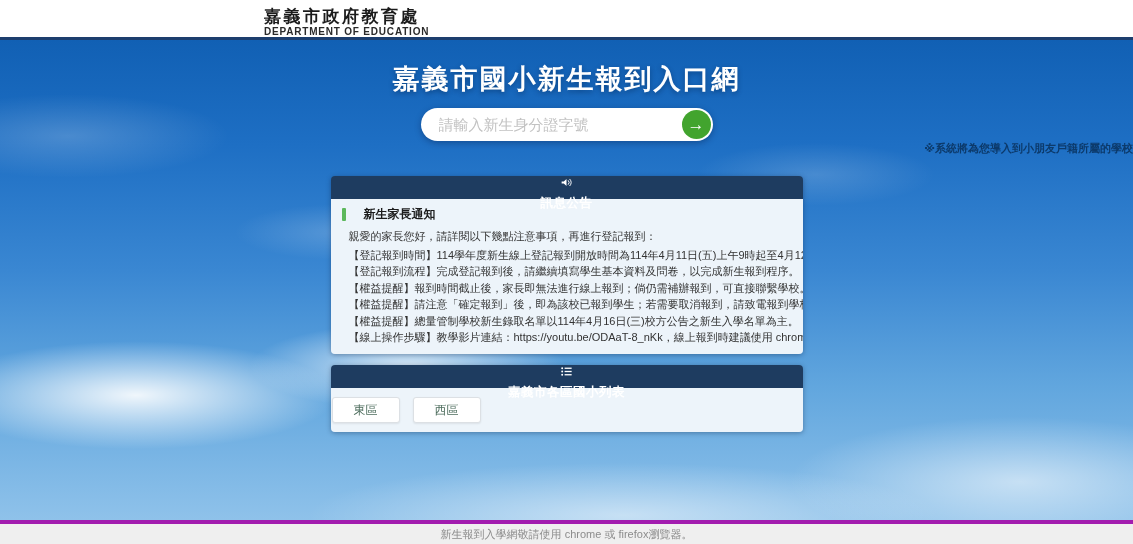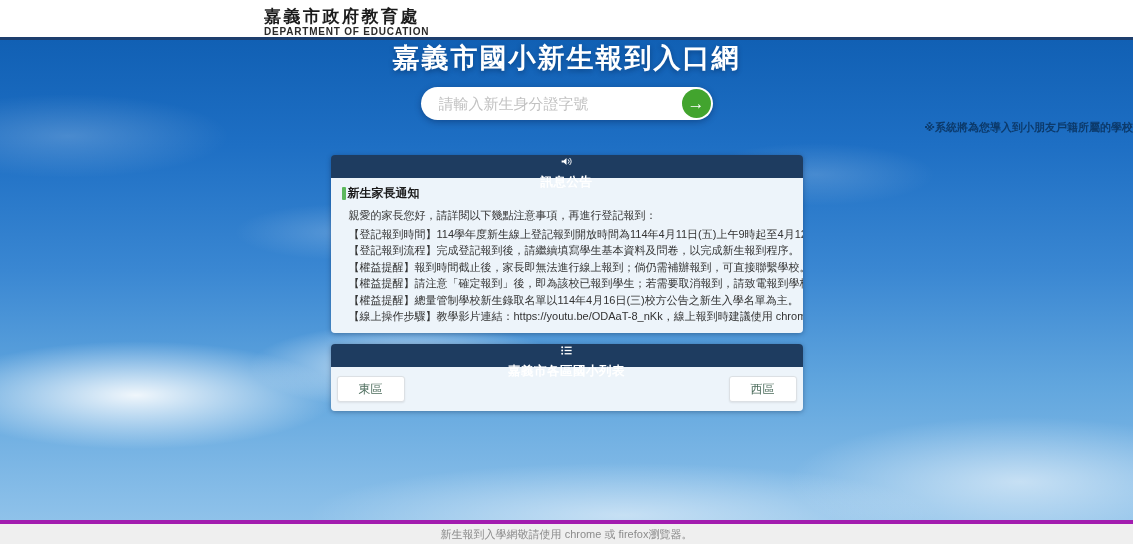--- a/index.html
+++ b/index.html
@@ -22,21 +22,21 @@
       radial-gradient(ellipse 220px 60px at 36% 68%, rgba(255,255,255,.75), rgba(255,255,255,0) 72%),
       radial-gradient(ellipse 320px 90px at 90% 92%, rgba(255,255,255,.55), rgba(255,255,255,0) 72%),
       radial-gradient(ellipse 420px 70px at 55% 99%, rgba(255,255,255,.5), rgba(255,255,255,0) 75%),
       radial-gradient(ellipse 170px 45px at 72% 28%, rgba(255,255,255,.16), rgba(255,255,255,0) 70%),
       radial-gradient(ellipse 230px 60px at 6% 20%, rgba(255,255,255,.2), rgba(255,255,255,0) 70%),
       radial-gradient(ellipse 150px 40px at 30% 40%, rgba(255,255,255,.18), rgba(255,255,255,0) 70%),
       linear-gradient(180deg,#1160b4 0%,#1e6fc4 22%,#3a87d2 48%,#61a6de 72%,#8fc2ea 100%);
   }
 
   .hero-title {
-    text-align:center; color:#ffffff; font-size:27px; font-weight:bold;
+    padding-top:21px; text-align:center; color:#ffffff; font-size:27px; font-weight:bold;
     letter-spacing:2px; text-shadow:0 2px 5px rgba(0,30,70,.45);
   }
 
   .search-wrap { position:relative; width:292px; margin:11px auto 0; }
   .search-input {
     width:292px; height:33px; border:none; border-radius:17px; padding:0 44px 0 18px;
     font-size:15px; color:#333; outline:none; background:#ffffff;
     box-shadow:0 2px 6px rgba(0,20,60,.35);
     font-family:"Liberation Sans","DejaVu Sans",sans-serif;
   }
@@ -52,27 +52,27 @@
   .panel { width:472px; margin:20px auto 0; border-radius:4px; overflow:hidden; box-shadow:0 1px 5px rgba(0,20,50,.35); }
   .panel + .panel { margin-top:11px; }
   .panel-header {
     background:#1e3c60; color:#fff; height:23px; display:flex; align-items:center; gap:6px;
     padding:0 9px; font-size:12.5px; font-weight:bold; letter-spacing:.5px;flex-direction:column;
   }
   .panel-header svg { flex:0 0 auto; }
   .panel-body { background:#edf4fa; }
 
   .announce-body { padding:7px 11px 9px; }
-  .notice-title { display:flex; align-items:center; gap:2px; font-size:12px; font-weight:bold; color:#1c1c1c; }
+  .notice-title { display:flex; align-items:center; gap:18px; font-size:12px; font-weight:bold; color:#1c1c1c; }
   .notice-bar { width:4px; height:13px; background:#5cb85c; border-radius:1px; }
   .notice-intro { font-size:11px; color:#333; margin:6px 0 3px 7px; }
   .notice-list { list-style:none; margin-left:7px; }
   .notice-list li { font-size:11px; color:#333; line-height:16.4px; white-space:nowrap; }
 
-  .district-body { padding:9px 6px; display:flex; gap:13px;justify-content:space-between; }
+  .district-body { padding:9px 1px; display:flex; gap:13px; }
   .district-btn {
     min-width:68px; height:26px; background:#ffffff; border:1px solid #dcе0e4; border:1px solid #dce0e4;
     border-radius:3px; font-size:12px; color:#4e6e5e; cursor:pointer;
     box-shadow:0 1px 2px rgba(0,0,0,.08); padding:0 10px;
     font-family:"Liberation Sans","DejaVu Sans",sans-serif;
   }
 
   
   .site-footer {
     height:24px; flex:0 0 auto; background:#efefef; border-top:4px solid #a21caf;

